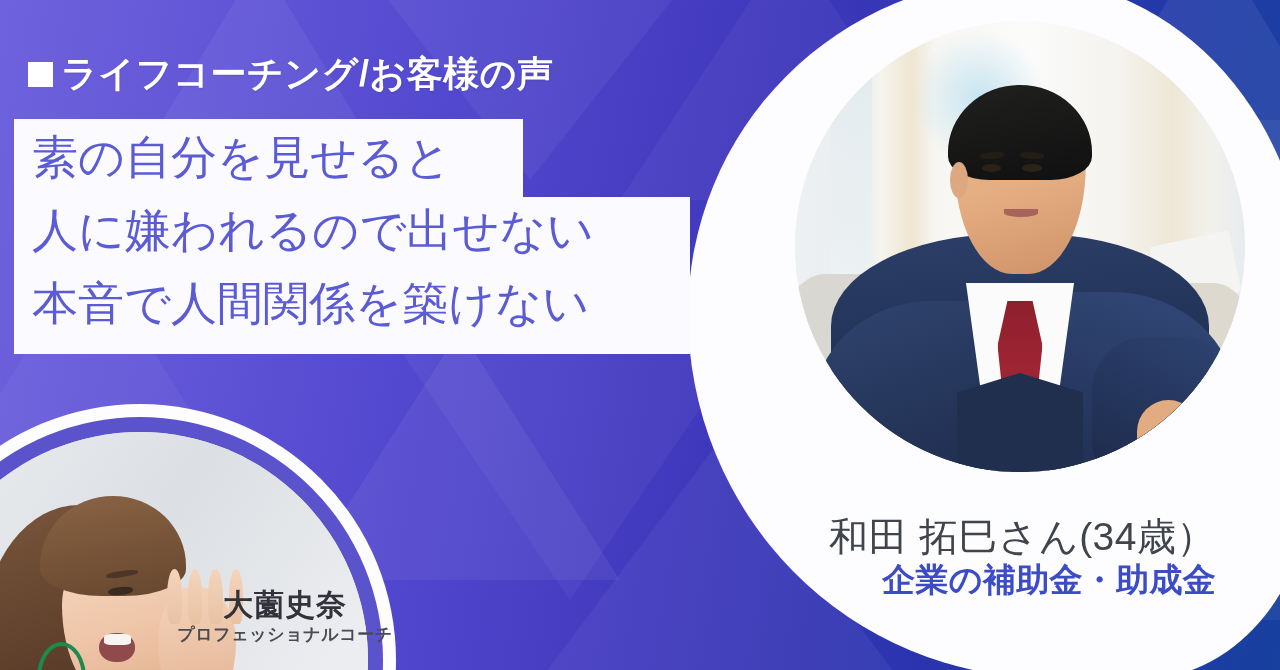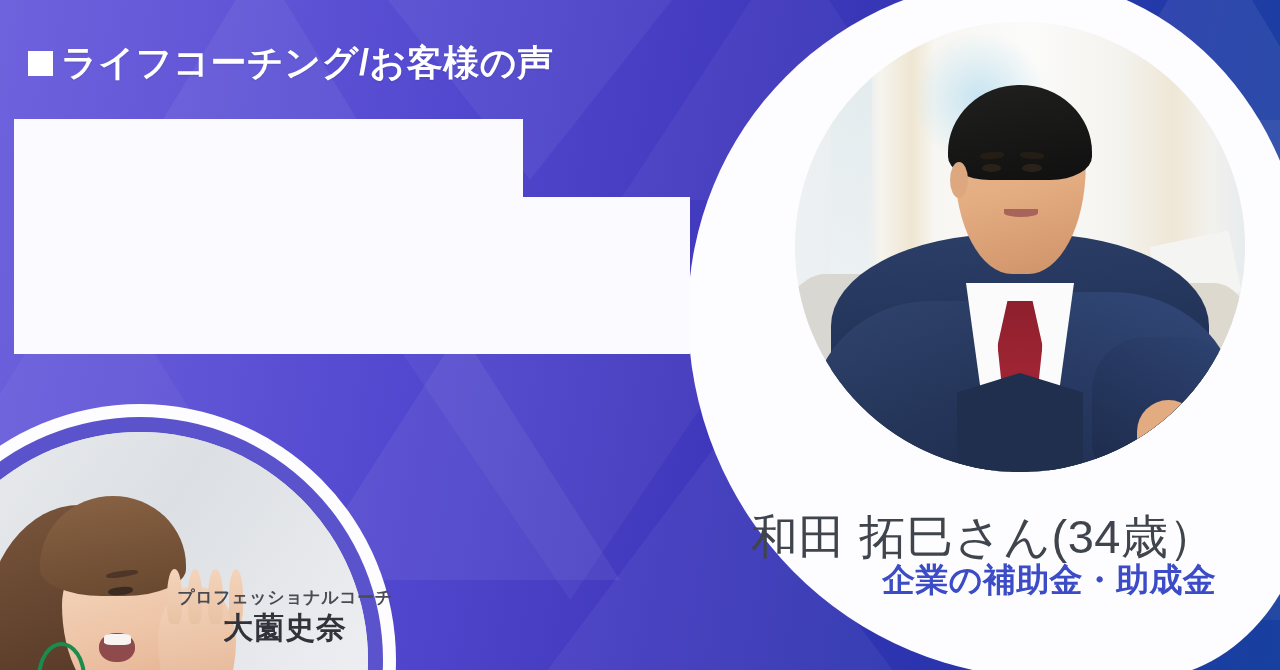--- a/index.html
+++ b/index.html
@@ -268,21 +268,21 @@
     position:absolute; width:3.2%; height:12%;
     background: linear-gradient(180deg,#f4d4bb,#e9c2a4);
     border-radius: 50% 50% 30% 30%;
     top: 30%;
   }
 
   
   #header-line {
     position: absolute;
     left: 28px;
-    top: 39px;
+    top: 50px;
     display: flex;
     align-items: center;
     gap: 2px;
     color: #ffffff;
     font-size: 36px;
     font-weight: 700;
     letter-spacing: 0.5px;
     white-space: nowrap;
     text-shadow: 0 1px 2px rgba(0,0,0,.10);
   }
@@ -326,21 +326,21 @@
   
   #caption {
     position: absolute;
     right: 64px;
     top: 512px;
     text-align: right;
     white-space: nowrap;
   }
   #caption-name {
     color: #40454d;
-    font-size: 47px;
+    font-size: 39px;
     font-weight: 400;
     line-height: 50px;
     letter-spacing: .5px;
   }
   #caption-role1, #caption-role2 {
     color: #3b4cc6;
     font-size: 33px;
     font-weight: 700;
     line-height: 36px;
     letter-spacing: .3px;
@@ -441,25 +441,30 @@
   </div>
 
   <div id="header-line">
     <span id="header-bullet"></span>
     <span>ライフコーチング/お客様の声</span>
   </div>
 
   <div id="headline-panel">
     <div class="sheet-a"></div>
     <div class="sheet-b"></div>
+    <div id="headline-text">
+      <div>素の自分を見せると</div>
+      <div>人に嫌われるので出せない</div>
+      <div>本音で人間関係を築けない</div>
+    </div>
   </div>
 
   <div id="caption">
     <div id="caption-name">和田 拓巳さん(34歳）</div>
     <div id="caption-role1">企業の補助金・助成金</div>
   </div>
 
   <div id="coach-credit">
+    <div id="coach-name">大薗史奈</div>
     <div id="coach-cert">プロフェッショナルコーチ</div>
-    <div id="coach-name">大薗史奈</div>
   </div>
 
 </div>
 
 </body></html>

